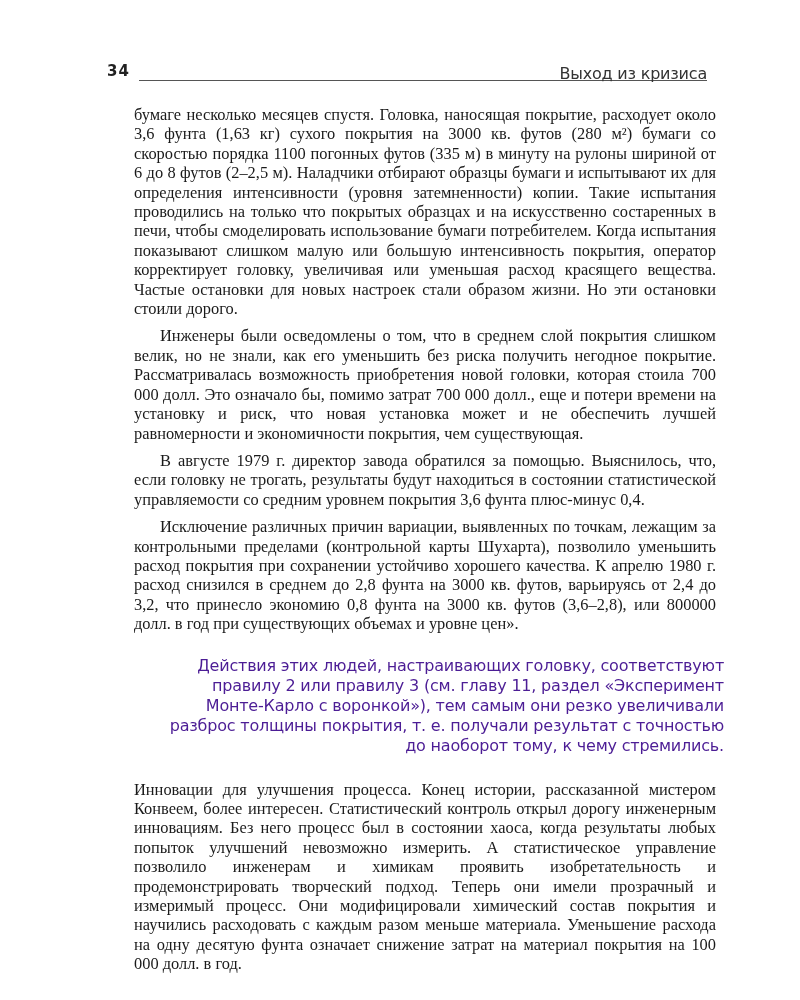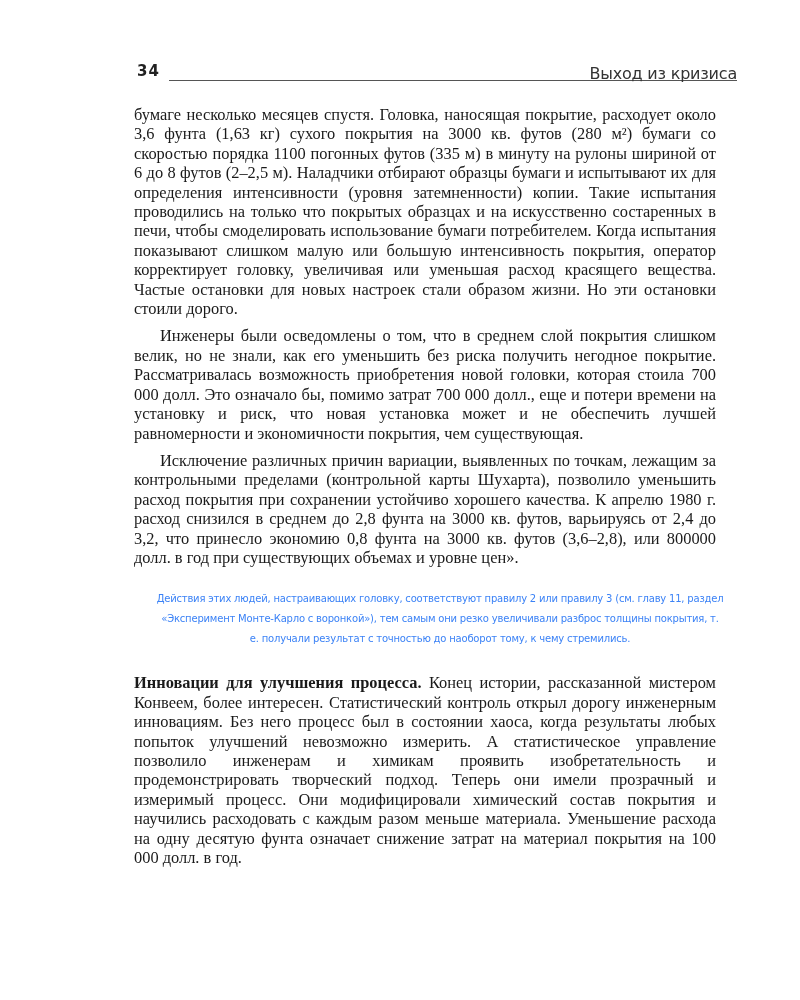--- a/index.html
+++ b/index.html
@@ -9,21 +9,21 @@
     }
     body {
       width: 800px;
       height: 1000px;
       position: relative;
       overflow: hidden;
       color: #1a1a1a;
     }
     .page-header {
       position: absolute;
-      left: 137px;
+      left: 107px;
       top: 62px;
       width: 600px;
       height: 22px;
     }
     .page-number {
       position: absolute;
       left: 0;
       top: 0;
       font-family: "DejaVu Sans", sans-serif;
       font-size: 15px;
@@ -62,40 +62,41 @@
     .body-text p {
       margin: 8px;
       text-indent: 26px;
     }
     .body-text p.no-indent {
       text-indent: 0;
     }
     .note {
       margin: 22px 0 24px 30px;
       font-family: "DejaVu Sans", sans-serif;
-      font-size: 10px;
+      font-size: 16px;
       line-height: 20px;
-      color: #3b82f6;
-      text-align: center;
+      color: #4c1d95;
+      text-align: right;
       letter-spacing: -0.2px;
     }
     .run-in-heading {
-      font-weight: bold;
+      font-weight: normal;
     }
   </style>
 </head>
 <body>
 
 <div class="page-header">
   <span class="page-number">34</span>
   <div class="header-rule"></div>
   <span class="running-title">Выход из кризиса</span>
 </div>
 
 <div class="body-text">
   <p class="no-indent">бумаге несколько месяцев спустя. Головка, наносящая покрытие, расходует около 3,6 фунта (1,63 кг) сухого покрытия на 3000 кв. футов (280 м²) бумаги со скоростью порядка 1100 погонных футов (335 м) в минуту на рулоны шириной от 6 до 8 футов (2–2,5 м). Наладчики отбирают образцы бумаги и испытывают их для определения интенсивности (уровня затемненности) копии. Такие испытания проводились на только что покрытых образцах и на искусственно состаренных в печи, чтобы смоделировать использование бумаги потребителем. Когда испытания показывают слишком малую или большую интенсивность покрытия, оператор корректирует головку, увеличивая или уменьшая расход красящего вещества. Частые остановки для новых настроек стали образом жизни. Но эти остановки стоили дорого.</p>
   <p>Инженеры были осведомлены о том, что в среднем слой покрытия слишком велик, но не знали, как его уменьшить без риска получить негодное покрытие. Рассматривалась возможность приобретения новой головки, которая стоила 700 000 долл. Это означало бы, помимо затрат 700 000 долл., еще и потери времени на установку и риск, что новая установка может и не обеспечить лучшей равномерности и экономичности покрытия, чем существующая.</p>
+  <p>В августе 1979 г. директор завода обратился за помощью. Выяснилось, что, если головку не трогать, результаты будут находиться в состоянии статистической управляемости со средним уровнем покрытия 3,6 фунта плюс-минус 0,4.</p>
   <p>Исключение различных причин вариации, выявленных по точкам, лежащим за контрольными пределами (контрольной карты Шухарта), позволило уменьшить расход покрытия при сохранении устойчиво хорошего качества. К апрелю 1980 г. расход снизился в среднем до 2,8 фунта на 3000 кв. футов, варьируясь от 2,4 до 3,2, что принесло экономию 0,8 фунта на 3000 кв. футов (3,6–2,8), или 800000 долл. в год при существующих объемах и уровне цен».</p>
 
   <div class="note">Действия этих людей, настраивающих головку, соответствуют правилу 2 или правилу 3 (см. главу 11, раздел «Эксперимент Монте-Карло с воронкой»), тем самым они резко увеличивали разброс толщины покрытия, т. е. получали результат с точностью до наоборот тому, к чему стремились.</div>
 
   <p class="no-indent"><span class="run-in-heading">Инновации для улучшения процесса.</span><span> Конец истории, рассказанной мистером Конвеем, более интересен. Статистический контроль открыл дорогу инженерным инновациям. Без него процесс был в состоянии хаоса, когда результаты любых попыток улучшений невозможно измерить. А статистическое управление позволило инженерам и химикам проявить изобретательность и продемонстрировать творческий подход. Теперь они имели прозрачный и измеримый процесс. Они модифицировали химический состав покрытия и научились расходовать с каждым разом меньше материала. Уменьшение расхода на одну десятую фунта означает снижение затрат на материал покрытия на 100 000 долл. в год.</span></p>
 </div>
 
 </body></html>

